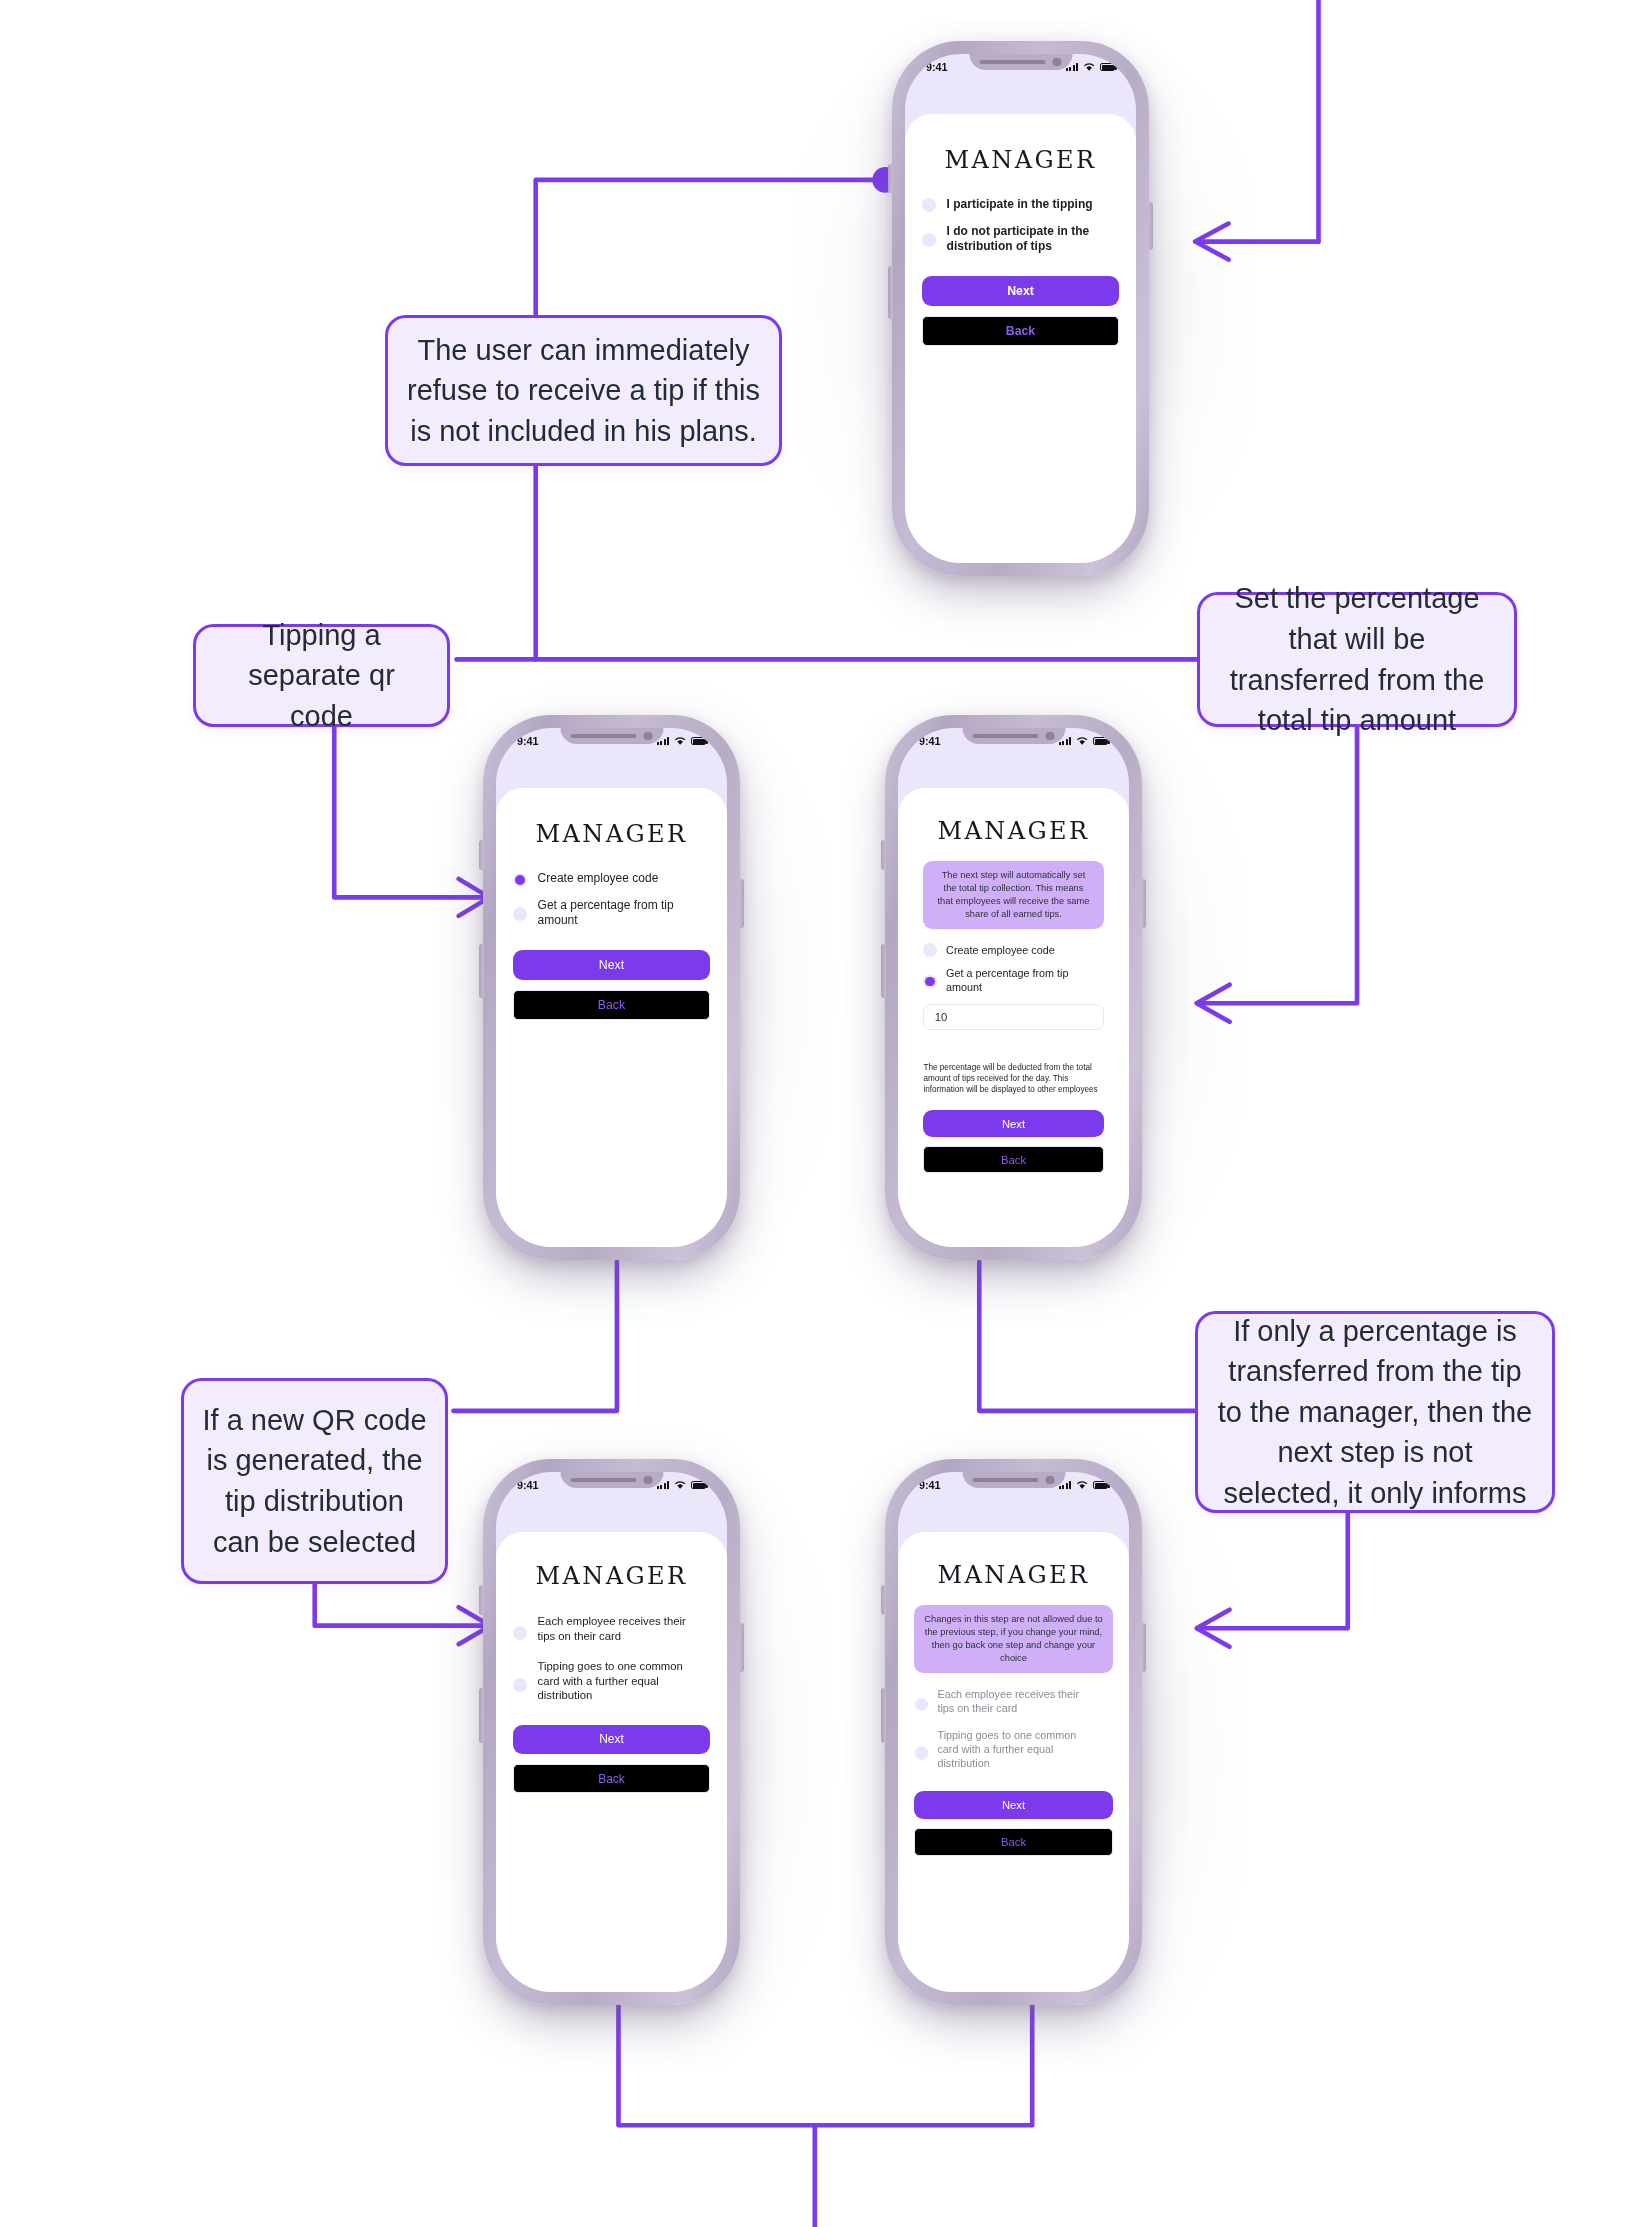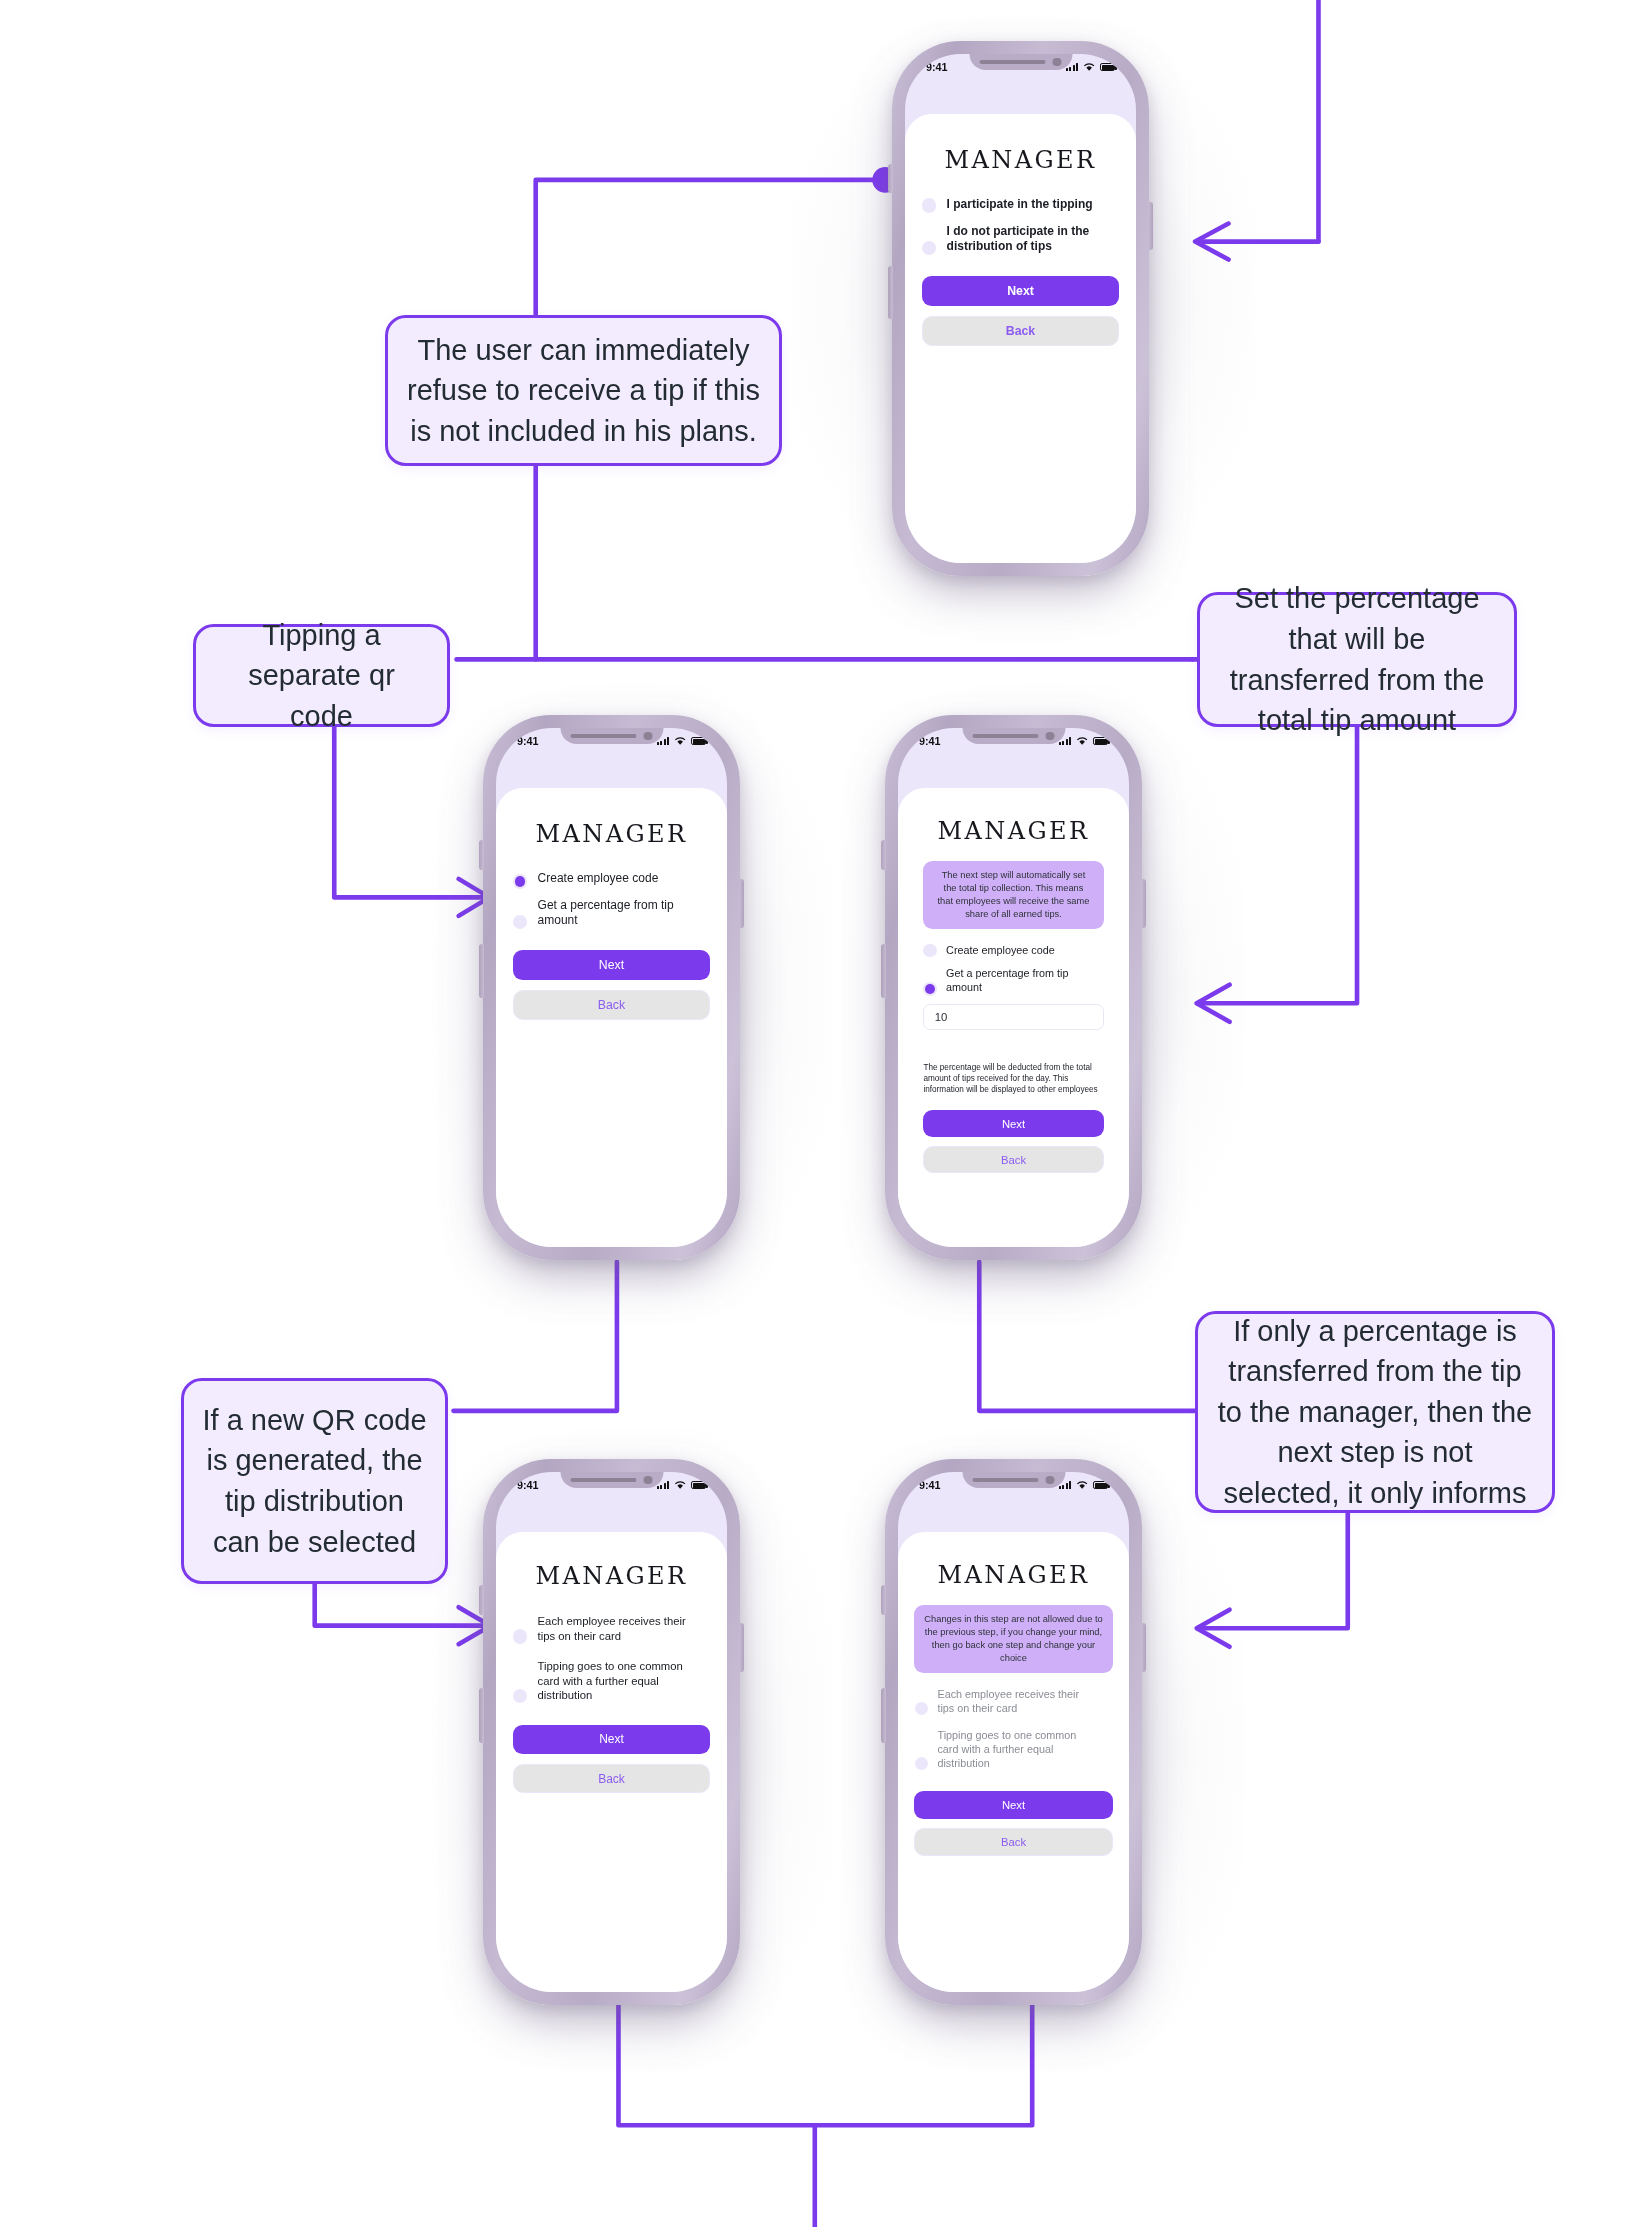--- a/index.html
+++ b/index.html
@@ -150,21 +150,21 @@
     color: #16181d;
     letter-spacing: 0.10em;
   }
   .info-box {
     background: #cfb0f8;
     border-radius: 9.3px;
     color: #2d3138;
     text-align: center;
     line-height: 1.38;
   }
-  .opt { display: flex; align-items: flex-end; }
+  .opt { display: flex; align-items: center; }
   .radio {
     border-radius: 50%;
     background: #ece6fb;
     flex: 0 0 auto;
   }
   .radio.on { background: #7c3aed; }
   .radio.ring { box-shadow: 0 0 0 2.1px #ece6fb; }
   .opt-label { color: #1a1d23; line-height: 1.30; }
   .opt-label.dim { color: #8a8d95; }
   .pct-field {
@@ -176,24 +176,24 @@
     color: #2b2f36;
   }
   .hint { color: #20242b; line-height: 1.35; margin-top: 32px; }
   .btn-next {
     background: #7c3aed;
     color: #fff;
     border-radius: 9.3px;
     display: flex; align-items: center; justify-content: center;
   }
   .btn-back {
-    background: #e5e5e5;
+    background: #000000;
     border: 1px solid #ece6fb;
     color: #8c5cf0;
-    border-radius: 10px;
+    border-radius: 5px;
     display: flex; align-items: center; justify-content: center;
   }
 </style>
 </head>
 <body>
 
 <div class="bg-glow" style="left:792px; top:20.6px; width:463px; height:565px;"></div>
 <div class="bg-glow" style="left:432px; top:684px; width:401px; height:607px;"></div>
 <div class="bg-glow" style="left:843px; top:684px; width:401px; height:607px;"></div>
 <div class="bg-glow" style="left:432px; top:1429px; width:401px; height:643px;"></div>

